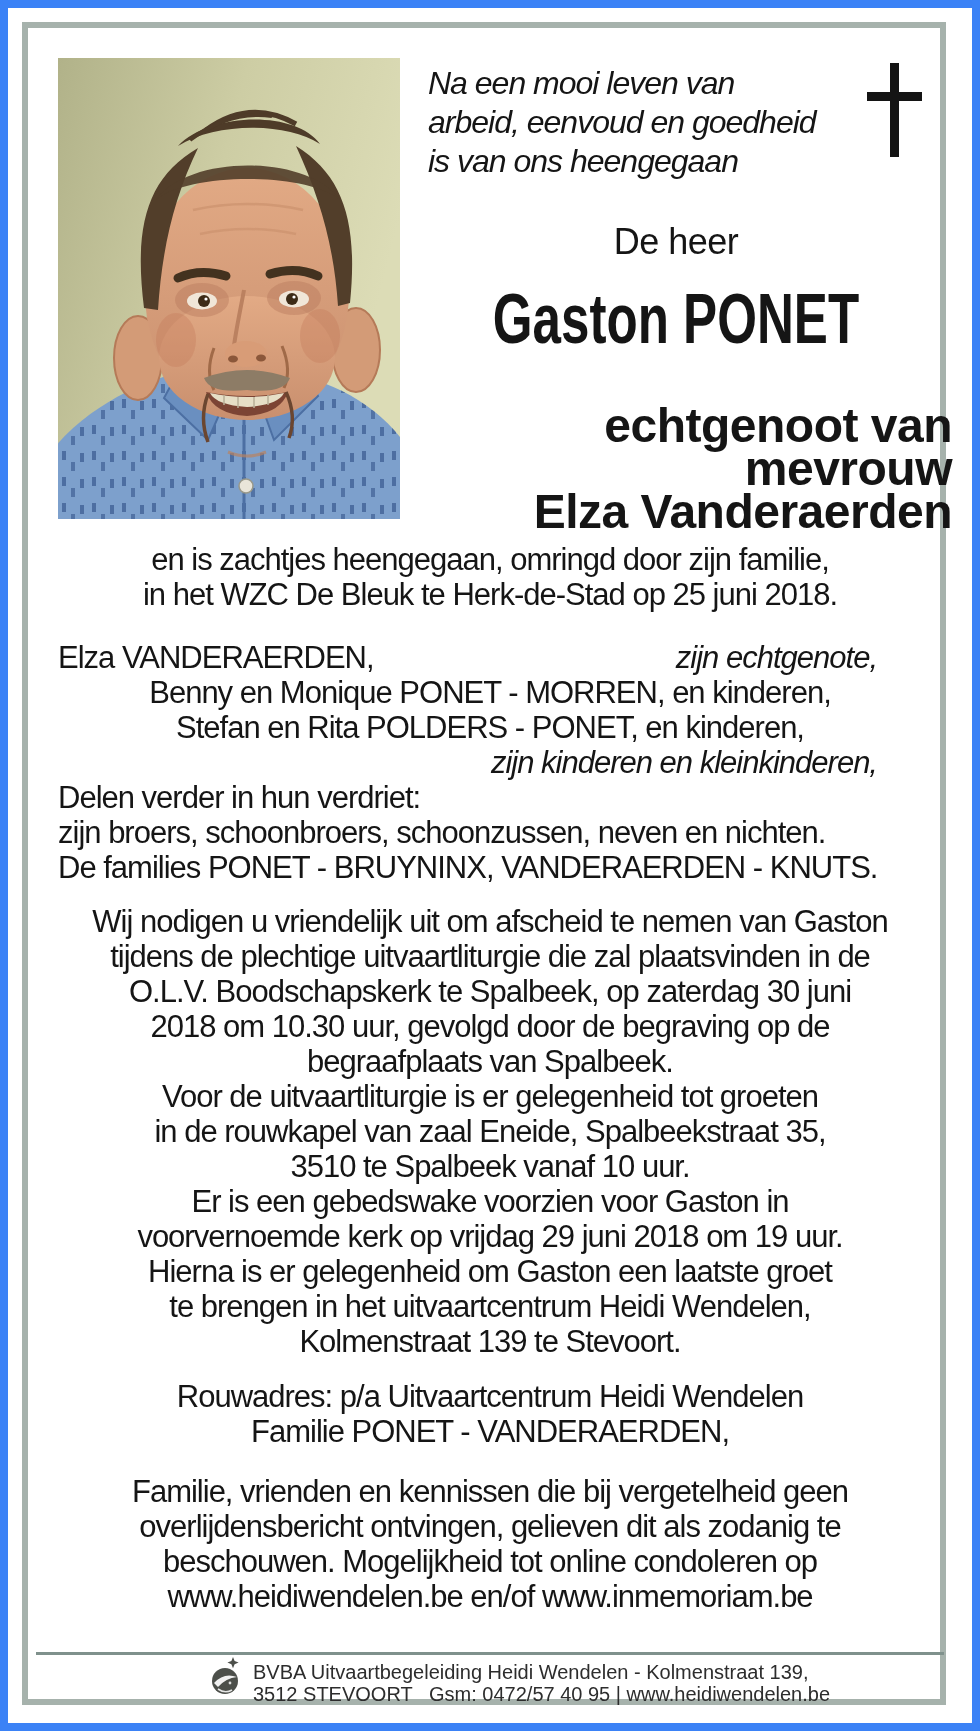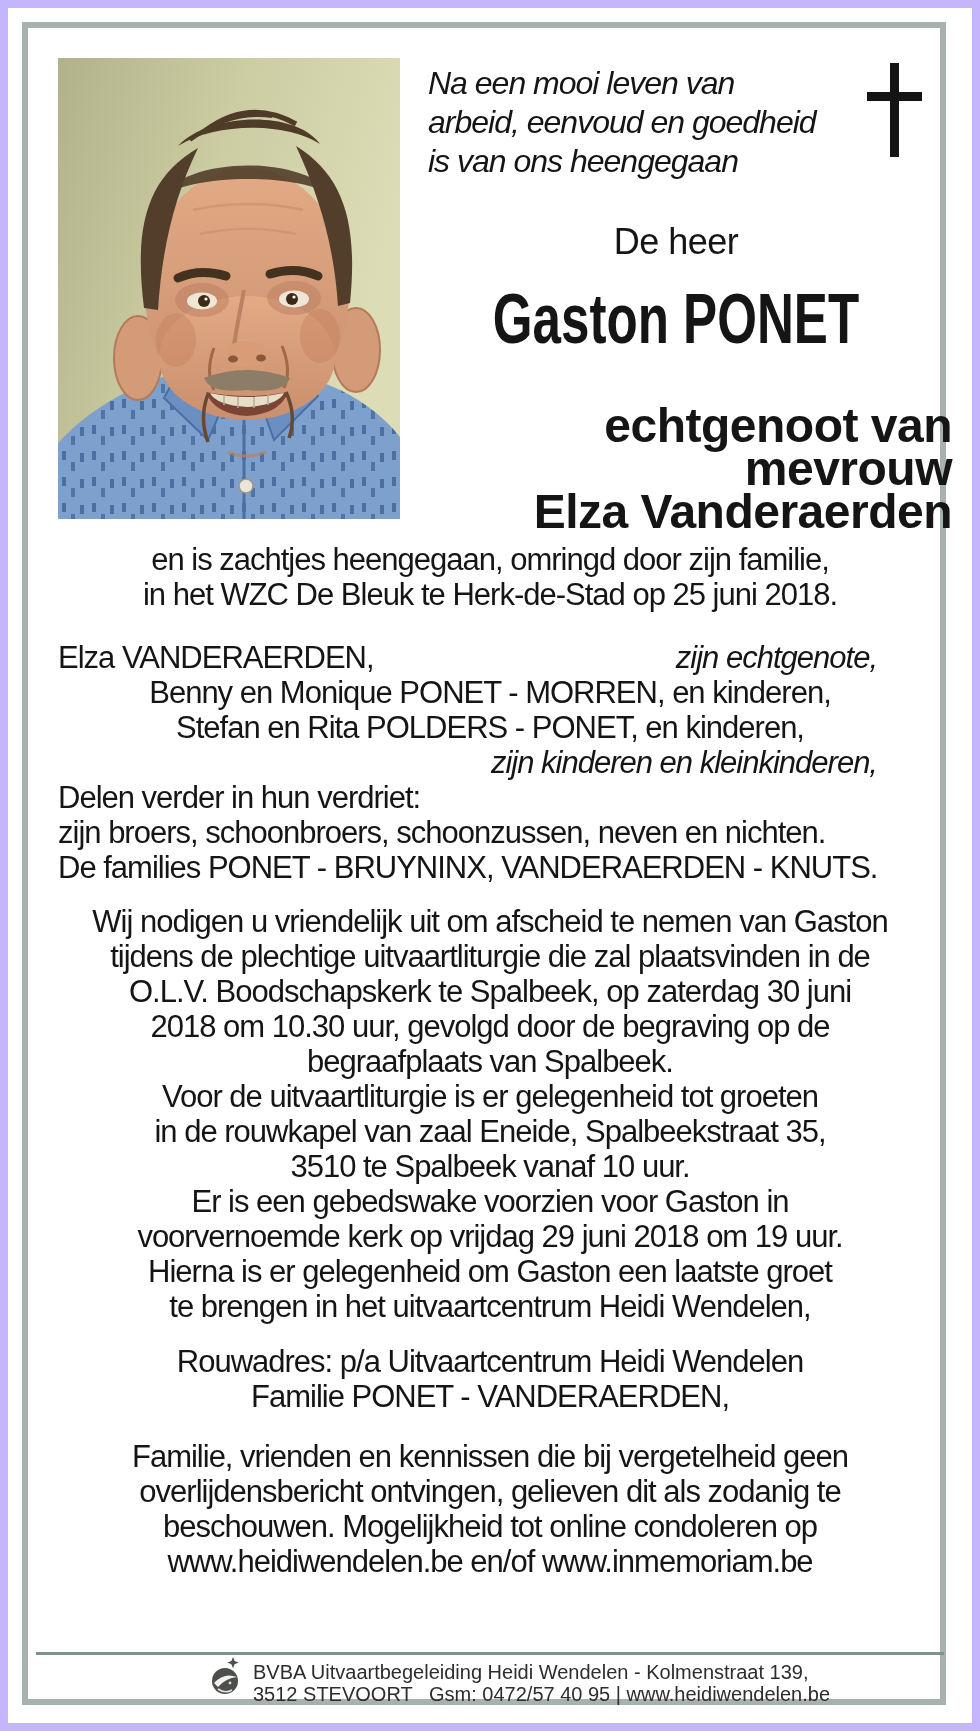--- a/index.html
+++ b/index.html
@@ -1,17 +1,17 @@
 <!DOCTYPE html>
 <html><head>
 <meta charset="utf-8">
 <style>
   html,body{margin:0;padding:0;background:#e8e8e8;}
   #card{
-    position:relative;width:980px;height:1731px;background:#c4b5fd;
+    position:relative;width:980px;height:1731px;background:#3b82f6;
     font-family:"Liberation Sans","DejaVu Sans",sans-serif;color:#151515;
     overflow:hidden;
   }
   #card-white{position:absolute;left:8px;top:8px;right:8px;bottom:8px;background:#ffffff;}
   #frame{position:absolute;left:22px;top:22px;width:924px;height:1683px;border:6px solid #a6b2ac;box-sizing:border-box;}
 
   
   #portrait{position:absolute;left:58px;top:58px;width:342px;height:461px;}
   #epigraph{
     position:absolute;left:428px;top:64px;width:430px;
@@ -184,20 +184,21 @@
         <div class="ln"><span>O.L.V. Boodschapskerk te Spalbeek, </span><span class="b">op zaterdag 30 juni</span></div>
         <div class="ln"><span class="b">2018 om 10.30 uur,</span><span> gevolgd door de begraving op de</span></div>
         <div class="ln"><span>begraafplaats van Spalbeek.</span></div>
         <div class="ln"><span>Voor de uitvaartliturgie is er gelegenheid tot groeten</span></div>
         <div class="ln"><span>in de rouwkapel van zaal Eneide, Spalbeekstraat 35,</span></div>
         <div class="ln"><span>3510 te Spalbeek </span><span class="b">vanaf 10 uur.</span></div>
         <div class="ln"><span>Er is een gebedswake voorzien voor Gaston in</span></div>
         <div class="ln"><span>voorvernoemde kerk </span><span class="b">op vrijdag 29 juni 2018 om 19 uur.</span></div>
         <div class="ln"><span>Hierna is er gelegenheid om Gaston een laatste groet</span></div>
         <div class="ln"><span>te brengen in het uitvaartcentrum Heidi Wendelen,</span></div>
+        <div class="ln"><span>Kolmenstraat 139 te Stevoort.</span></div>
       </div>
 
     <div id="mourning-address" class="center">
         <div class="ln">Rouwadres: p/a Uitvaartcentrum Heidi Wendelen</div>
         <div class="ln">Familie PONET - VANDERAERDEN,</div>
       </div>
 
     <div id="notice" class="center">
         <div class="ln">Familie, vrienden en kennissen die bij vergetelheid geen</div>
         <div class="ln">overlijdensbericht ontvingen, gelieven dit als zodanig te</div>

